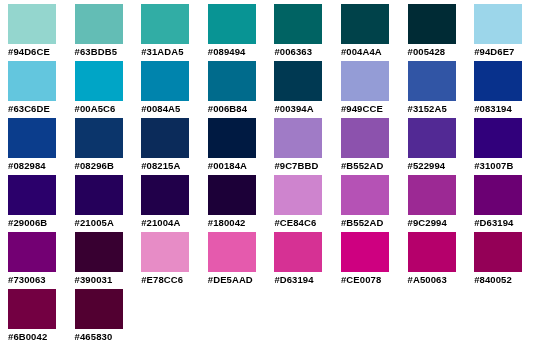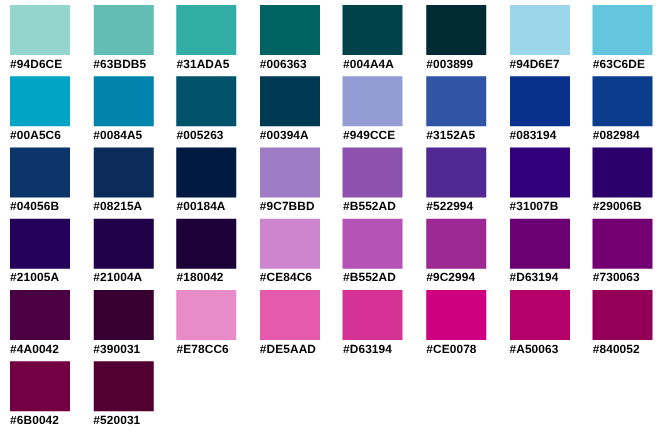--- a/index.html
+++ b/index.html
@@ -58,50 +58,54 @@
     </div>
     <div class="swatch-cell">
       <div class="swatch-chip" style="background-color: rgb(99, 189, 181);"></div>
       <div class="swatch-label">#63BDB5</div>
     </div>
     <div class="swatch-cell">
       <div class="swatch-chip" style="background-color: rgb(49, 173, 165);"></div>
       <div class="swatch-label">#31ADA5</div>
     </div>
     <div class="swatch-cell">
+      <div class="swatch-chip" style="background-color: rgb(8, 148, 148);"></div>
+      <div class="swatch-label">#089494</div>
+    </div>
+    <div class="swatch-cell">
       <div class="swatch-chip" style="background-color: rgb(0, 99, 99);"></div>
       <div class="swatch-label">#006363</div>
     </div>
     <div class="swatch-cell">
       <div class="swatch-chip" style="background-color: rgb(0, 66, 74);"></div>
       <div class="swatch-label">#004A4A</div>
     </div>
     <div class="swatch-cell">
       <div class="swatch-chip" style="background-color: rgb(0, 43, 53);"></div>
-      <div class="swatch-label">#003899</div>
+      <div class="swatch-label">#005428</div>
     </div>
     <div class="swatch-cell">
       <div class="swatch-chip" style="background-color: rgb(156, 214, 234);"></div>
       <div class="swatch-label">#94D6E7</div>
     </div>
     <div class="swatch-cell">
       <div class="swatch-chip" style="background-color: rgb(99, 198, 222);"></div>
       <div class="swatch-label">#63C6DE</div>
     </div>
     <div class="swatch-cell">
       <div class="swatch-chip" style="background-color: rgb(0, 165, 198);"></div>
       <div class="swatch-label">#00A5C6</div>
     </div>
     <div class="swatch-cell">
       <div class="swatch-chip" style="background-color: rgb(0, 132, 173);"></div>
       <div class="swatch-label">#0084A5</div>
     </div>
     <div class="swatch-cell">
-      <div class="swatch-chip" style="background-color: rgb(0, 82, 107);"></div>
-      <div class="swatch-label">#005263</div>
+      <div class="swatch-chip" style="background-color: rgb(0, 107, 140);"></div>
+      <div class="swatch-label">#006B84</div>
     </div>
     <div class="swatch-cell">
       <div class="swatch-chip" style="background-color: rgb(0, 57, 82);"></div>
       <div class="swatch-label">#00394A</div>
     </div>
     <div class="swatch-cell">
       <div class="swatch-chip" style="background-color: rgb(148, 156, 214);"></div>
       <div class="swatch-label">#949CCE</div>
     </div>
     <div class="swatch-cell">
@@ -111,21 +115,21 @@
     <div class="swatch-cell">
       <div class="swatch-chip" style="background-color: rgb(8, 49, 140);"></div>
       <div class="swatch-label">#083194</div>
     </div>
     <div class="swatch-cell">
       <div class="swatch-chip" style="background-color: rgb(11, 61, 140);"></div>
       <div class="swatch-label">#082984</div>
     </div>
     <div class="swatch-cell">
       <div class="swatch-chip" style="background-color: rgb(11, 53, 107);"></div>
-      <div class="swatch-label">#04056B</div>
+      <div class="swatch-label">#08296B</div>
     </div>
     <div class="swatch-cell">
       <div class="swatch-chip" style="background-color: rgb(11, 43, 90);"></div>
       <div class="swatch-label">#08215A</div>
     </div>
     <div class="swatch-cell">
       <div class="swatch-chip" style="background-color: rgb(0, 26, 66);"></div>
       <div class="swatch-label">#00184A</div>
     </div>
     <div class="swatch-cell">
@@ -174,24 +178,20 @@
     </div>
     <div class="swatch-cell">
       <div class="swatch-chip" style="background-color: rgb(107, 0, 115);"></div>
       <div class="swatch-label">#D63194</div>
     </div>
     <div class="swatch-cell">
       <div class="swatch-chip" style="background-color: rgb(115, 0, 115);"></div>
       <div class="swatch-label">#730063</div>
     </div>
     <div class="swatch-cell">
-      <div class="swatch-chip" style="background-color: rgb(74, 0, 66);"></div>
-      <div class="swatch-label">#4A0042</div>
-    </div>
-    <div class="swatch-cell">
       <div class="swatch-chip" style="background-color: rgb(56, 0, 49);"></div>
       <div class="swatch-label">#390031</div>
     </div>
     <div class="swatch-cell">
       <div class="swatch-chip" style="background-color: rgb(231, 140, 198);"></div>
       <div class="swatch-label">#E78CC6</div>
     </div>
     <div class="swatch-cell">
       <div class="swatch-chip" style="background-color: rgb(229, 90, 173);"></div>
       <div class="swatch-label">#DE5AAD</div>
@@ -211,15 +211,15 @@
     <div class="swatch-cell">
       <div class="swatch-chip" style="background-color: rgb(148, 0, 87);"></div>
       <div class="swatch-label">#840052</div>
     </div>
     <div class="swatch-cell">
       <div class="swatch-chip" style="background-color: rgb(115, 0, 66);"></div>
       <div class="swatch-label">#6B0042</div>
     </div>
     <div class="swatch-cell">
       <div class="swatch-chip" style="background-color: rgb(82, 0, 49);"></div>
-      <div class="swatch-label">#520031</div>
+      <div class="swatch-label">#465830</div>
     </div>
   </div>
 
 </body></html>

